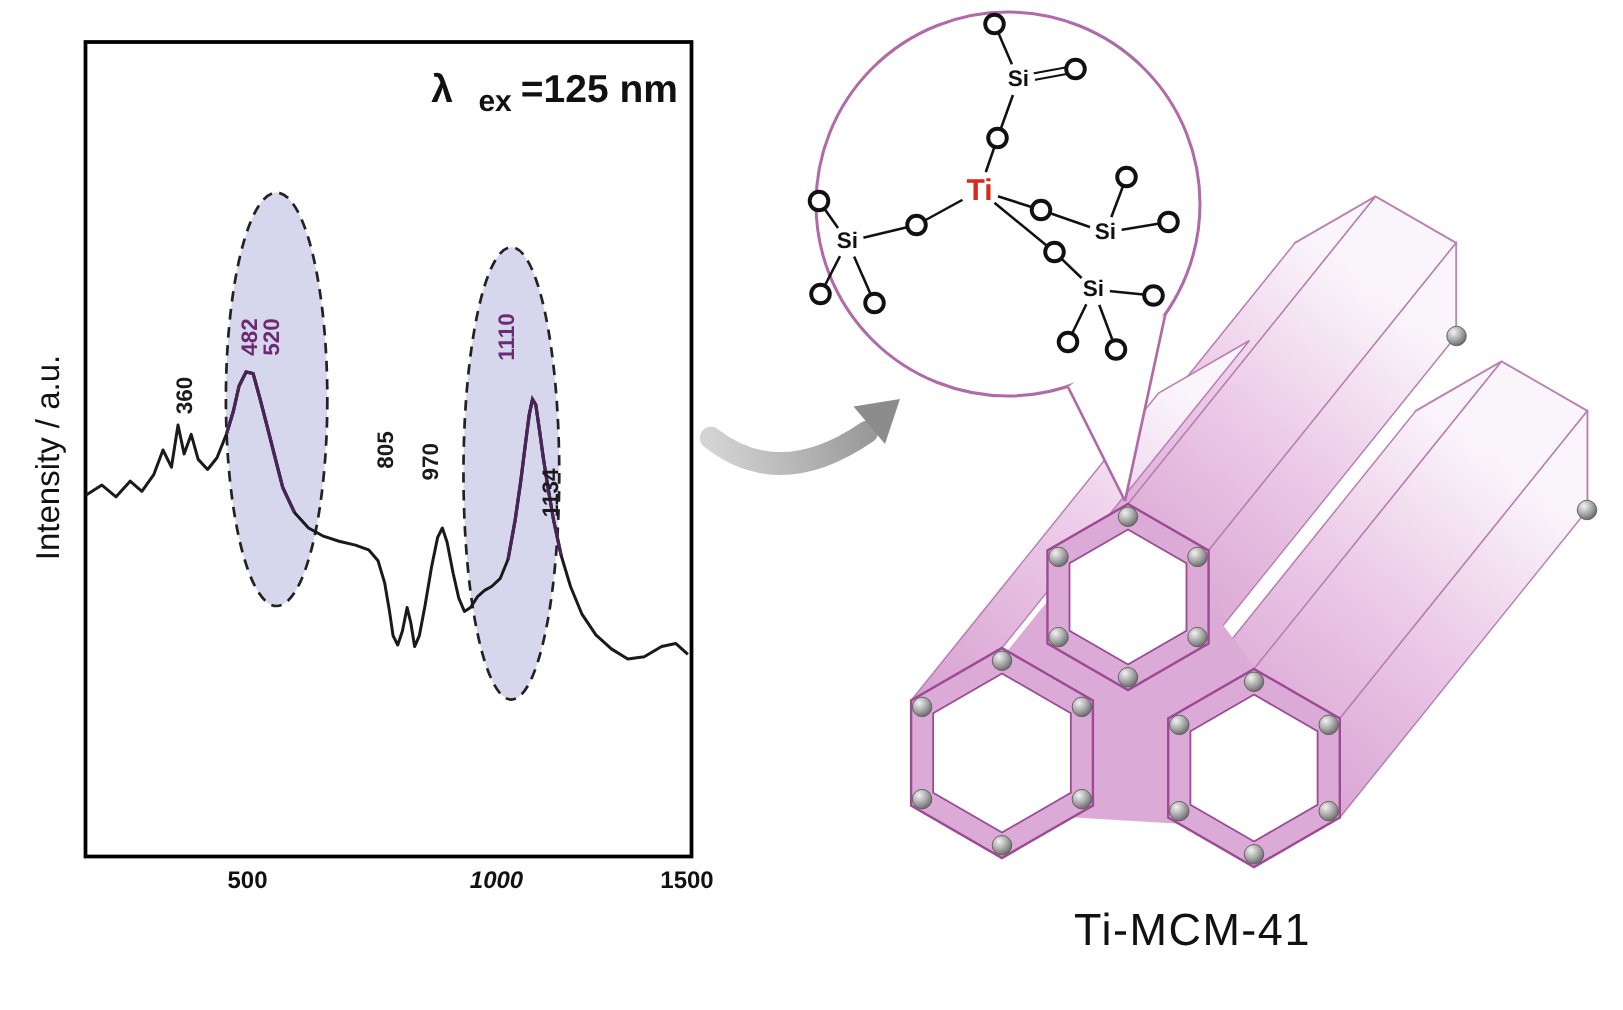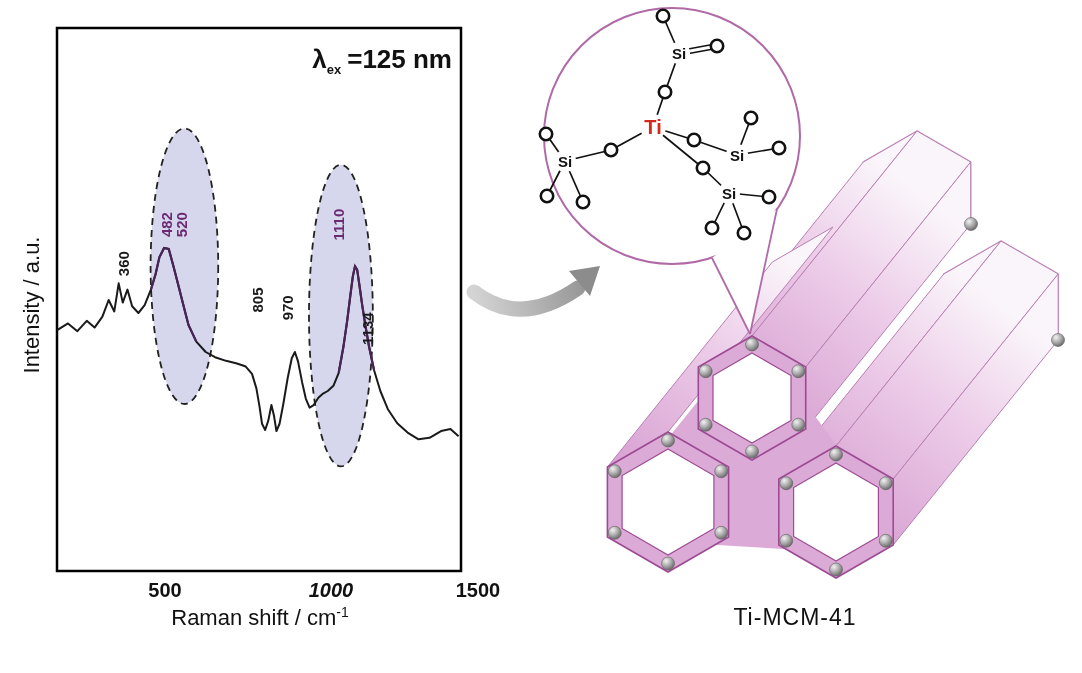--- a/index.html
+++ b/index.html
@@ -3,30 +3,30 @@
 <meta charset="utf-8">
 <style>
   html,body{margin:0;padding:0;background:#ffffff;}
   .figure{position:relative;width:1082px;height:673px;background:#ffffff;
           font-family:"Liberation Sans",sans-serif;color:#111;overflow:hidden;}
   #scene{position:absolute;left:0;top:0;}
   .ylabel{position:absolute;left:-68px;top:292px;width:200px;text-align:center;
           font-size:22px;transform:rotate(-90deg);}
   .annotation{position:absolute;left:238px;top:44px;width:214px;text-align:right;
           font-size:26px;font-weight:bold;}
-  .annotation sub{font-size:13px;}
+  .annotation sub{font-size:20px;margin-left:17px;}
   .ann-val{margin-left:6px;}
-  .tick{position:absolute;top:579px;font-size:20px;font-weight:bold;text-align:center;}
+  .tick{position:absolute;top:579px;font-size:16px;font-weight:bold;text-align:center;}
   .tick.t0{left:135px;width:60px;}
   .tick.t1{left:301px;width:60px;font-style:italic;}
-  .tick.t2{left:448px;width:60px;}
+  .tick.t2{left:428px;width:60px;}
   .xlabel{position:absolute;left:118px;top:604px;width:284px;text-align:center;font-size:22px;}
   .xlabel sup{font-size:14px;}
   .struct-title{position:absolute;left:660px;top:604px;width:270px;text-align:center;
-          font-size:23px;letter-spacing:1px;}
+          font-size:30px;letter-spacing:1px;}
 </style>
 </head>
 <body>
 
 <div class="figure">
 
   <svg id="scene" width="1082" height="673" viewBox="0 0 1082 673">
       <defs>
         <clipPath id="plotclip">
           <rect x="57" y="28" width="404" height="543"></rect>
@@ -169,16 +169,15 @@
     </svg>
 
   <div class="ylabel">Intensity / a.u.</div>
 
   <div class="annotation"><span>λ</span><sub>ex</sub><span class="ann-val">=125 nm</span></div>
 
   <div class="tick t0">500</div>
   <div class="tick t1">1000</div>
   <div class="tick t2">1500</div>
 
-  <div class="xlabel"><span>Raman shift / cm</span><sup>-1</sup></div>
 
   <div class="struct-title">Ti-MCM-41</div>
 </div>
 
 </body></html>

